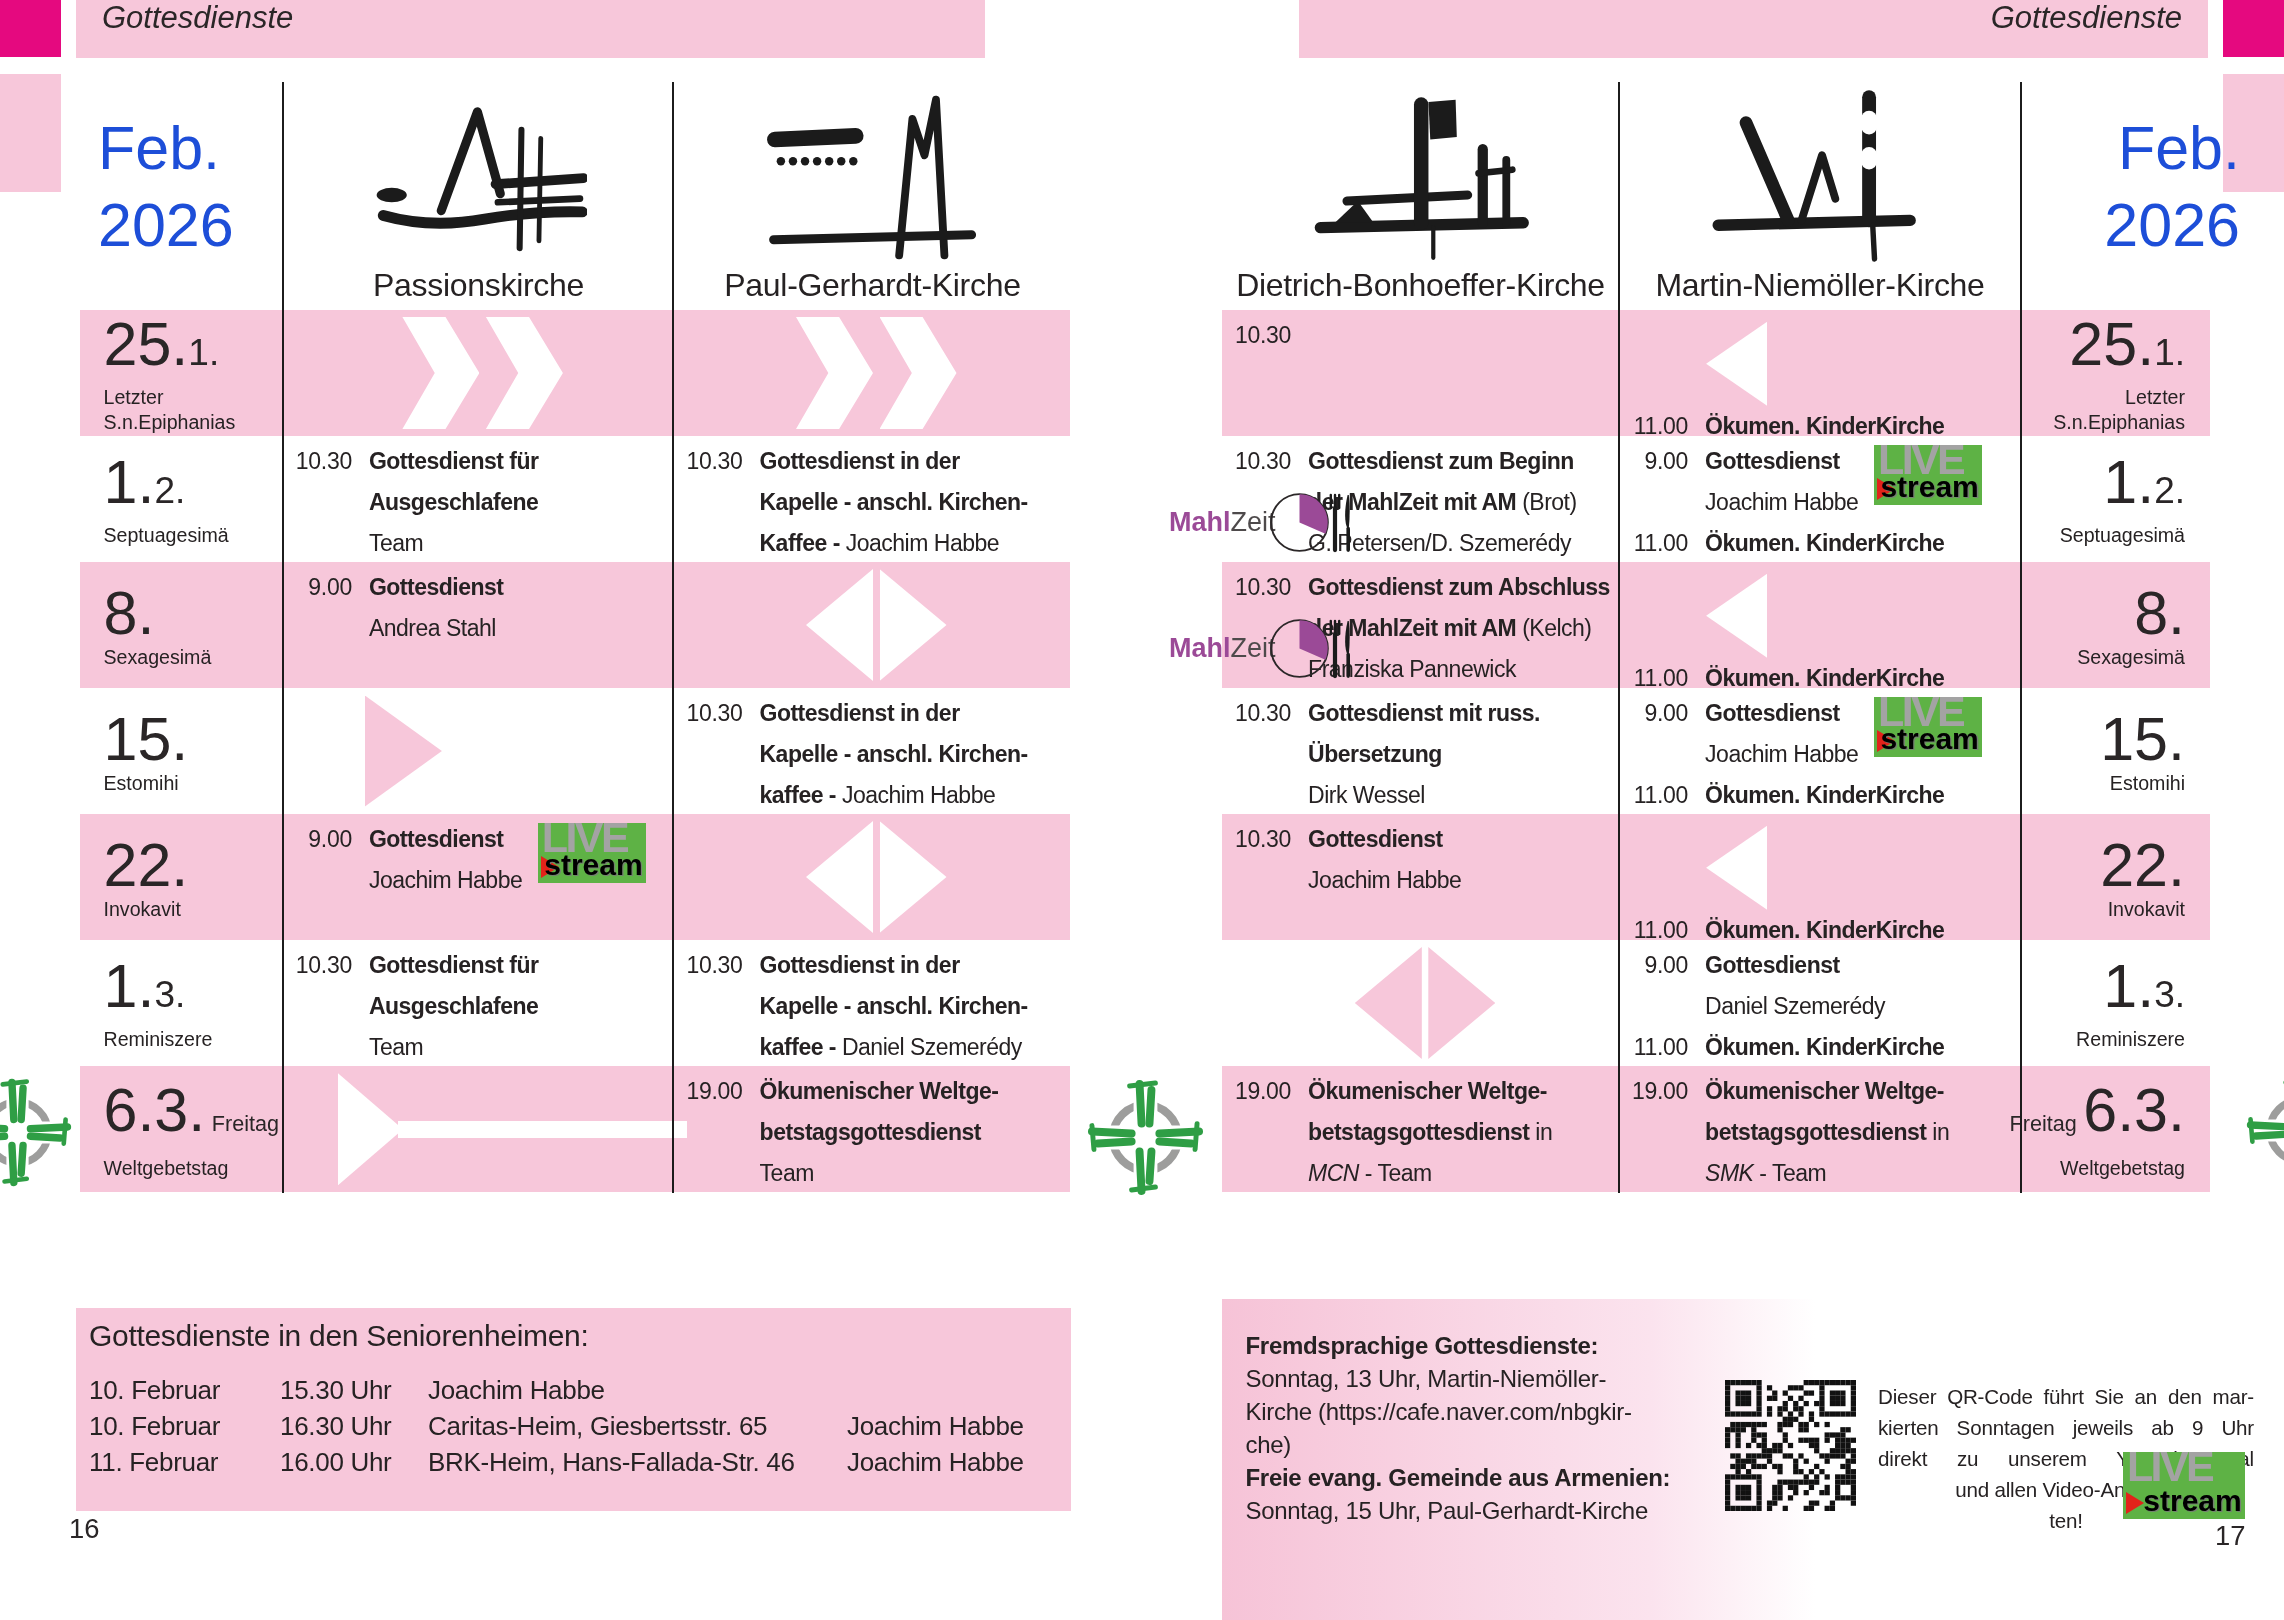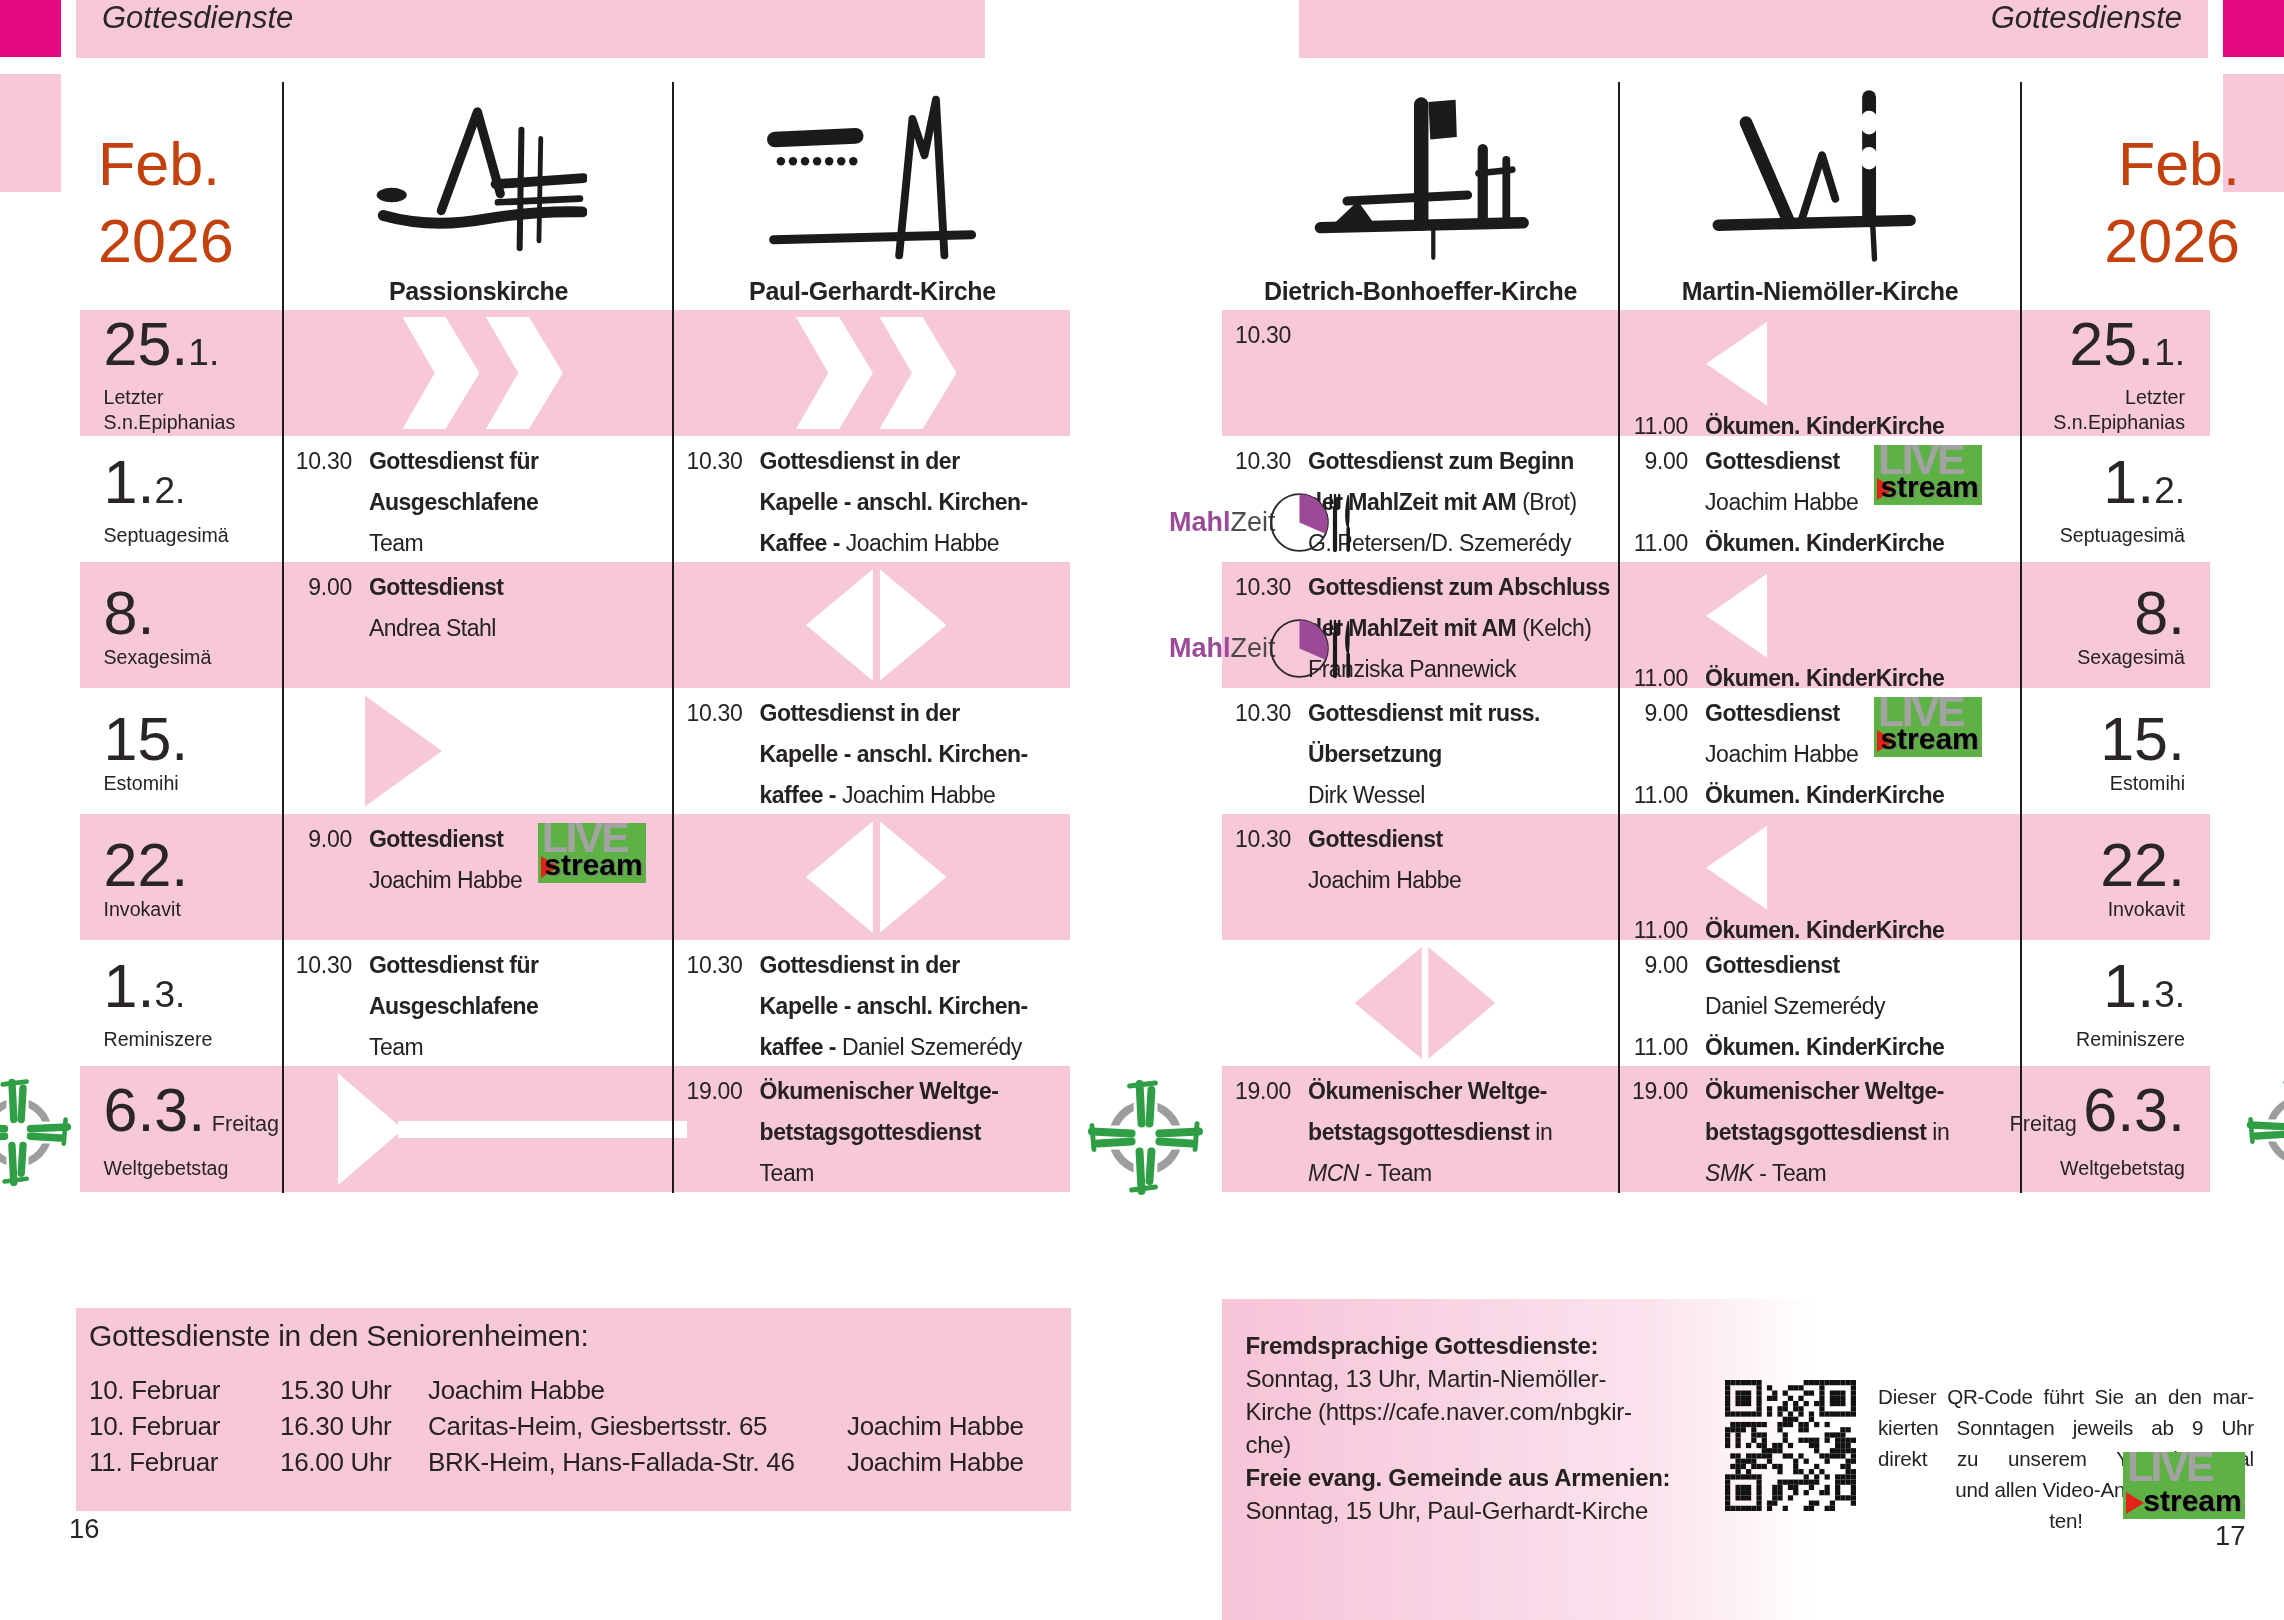--- a/index.html
+++ b/index.html
@@ -8,29 +8,29 @@
   #root{position:relative;width:2284px;height:1620px;background:#fff;color:#262223;overflow:hidden}
   .sq{position:absolute;width:61px}
   .sq.mag{height:57px;top:0;background:var(--magenta)}
   .sq.pnk{height:118px;top:74px;background:var(--pink)}
   .sq.l{left:0}.sq.r{left:2223px}
 
   .banner{position:absolute;top:0;height:58px;width:909px;background:var(--pink);display:flex;font-style:italic;font-size:31px;color:#2a2627}
   .banner.bl{left:76px;padding-left:26px}
   .banner.br{left:1299px;justify-content:flex-end;padding-right:26px}
 
-  .month{position:absolute;top:126px;font-size:61px;line-height:77px;color:#c2410c}
+  .month{position:absolute;top:110px;font-size:61px;line-height:77px;color:#1d4ed8}
   .month.ml{left:98px}
   .month.mr{left:2001px;width:239px;text-align:right}
 
   .vline{position:absolute;top:82px;height:1111px;width:2px;background:#1c1c1c;z-index:3}
 
   .chh{position:absolute;top:84px;display:flex;flex-direction:column;align-items:center;z-index:1}
   .chh svg{height:178px}
-  .church-name{font-weight:700;font-size:25px;margin-top:15px;white-space:nowrap;letter-spacing:-0.3px}
+  .church-name{font-weight:400;font-size:32px;margin-top:5px;white-space:nowrap;letter-spacing:-0.3px}
 
   .tbl{position:absolute;display:flex;flex-direction:column;z-index:0}
   #tbl-left{left:80px;top:310px;width:990px}
   #tbl-right{left:1222px;top:310px;width:988px}
   .row{position:relative;display:flex;height:126px}
   .row.pink{background:var(--pink)}
 
   .dcell{display:flex;flex-direction:column;justify-content:center;padding-left:23.5px}
   .dcell.dright{align-items:flex-end;padding-left:0;padding-right:25px;text-align:right}
   .dnum{display:flex;align-items:baseline;white-space:nowrap;font-size:61px;line-height:64px;color:#2a2627}

